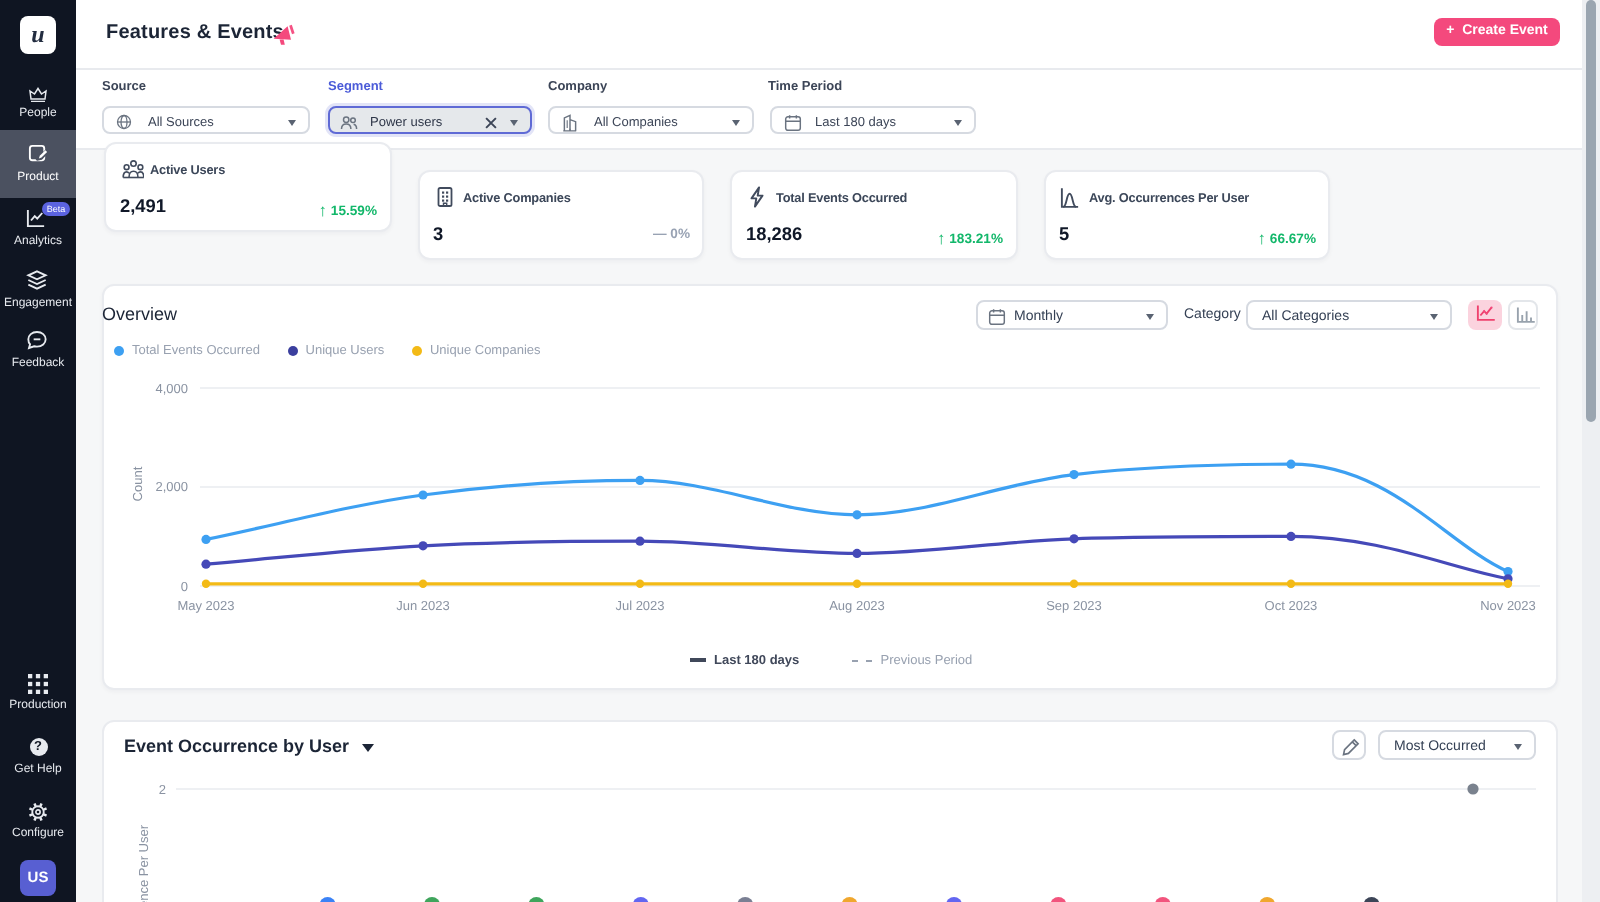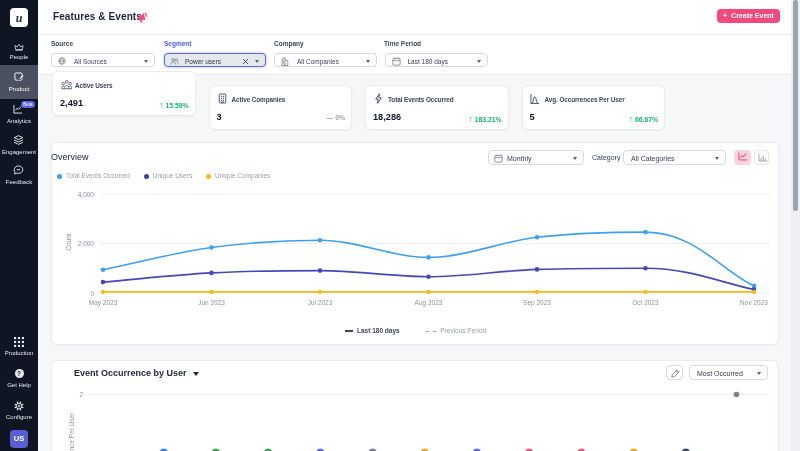--- a/index.html
+++ b/index.html
@@ -235,21 +235,21 @@
   </svg>
 
   <div class="abs" style="left:345px;top:327px;font-size:6.5px;color:#40485a;font-weight:bold;">
     <span style="display:inline-block;width:8px;height:2px;background:#40485a;vertical-align:middle;margin-right:4px;"></span>Last 180 days
     <span style="color:#98a1b0;font-weight:normal;margin-left:25px;">
     <span style="display:inline-block;width:3px;height:1.5px;background:#98a1b0;vertical-align:middle;"></span>
     <span style="display:inline-block;width:3px;height:1.5px;background:#98a1b0;vertical-align:middle;margin-left:2px;margin-right:4px;"></span>Previous Period</span>
   </div>
 
   <div id="evcard"></div>
-  <div class="abs" style="left:62px;top:368px;font-size:9px;font-weight:bold;color:#1c2536;margin-left:12px;">Event Occurrence by User
+  <div class="abs" style="left:62px;top:368px;font-size:9px;font-weight:bold;color:#1c2536;">Event Occurrence by User
     <span style="display:inline-block;width:0;height:0;border-left:3px solid transparent;border-right:3px solid transparent;border-top:4px solid #1c2536;margin-left:4px;vertical-align:middle;"></span>
   </div>
   <div class="selbox" style="left:666px;top:365px;width:17px;height:15px;">
     <svg class="abs" style="left:3.5px;top:2.5px" width="9" height="9" viewBox="0 0 14 14" fill="none" stroke="#6a7380" stroke-width="1.3">
         <path d="M9.5 1.5 l3 3 L5 12 l-3.8 0.9 L2 9 Z"></path>
         <path d="M8 3 l3 3"></path>
       </svg>
   </div>
   <div class="selbox" style="left:689px;top:365px;width:79px;height:15px;">
     <span class="abs seltext" style="left:7px;top:3.5px;">Most Occurred</span>

